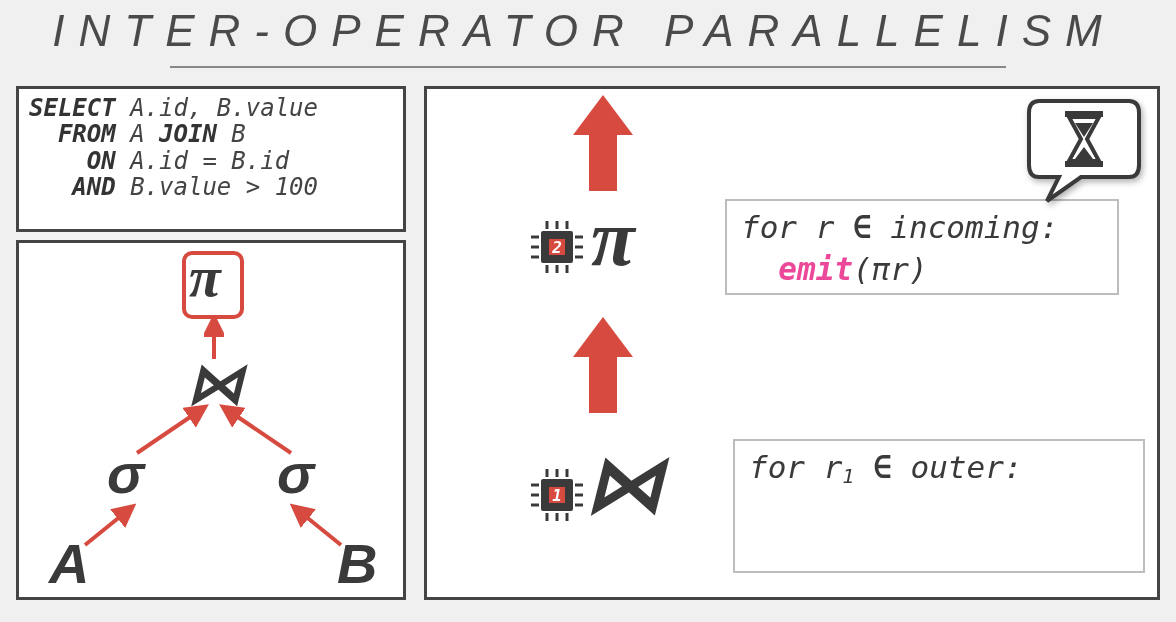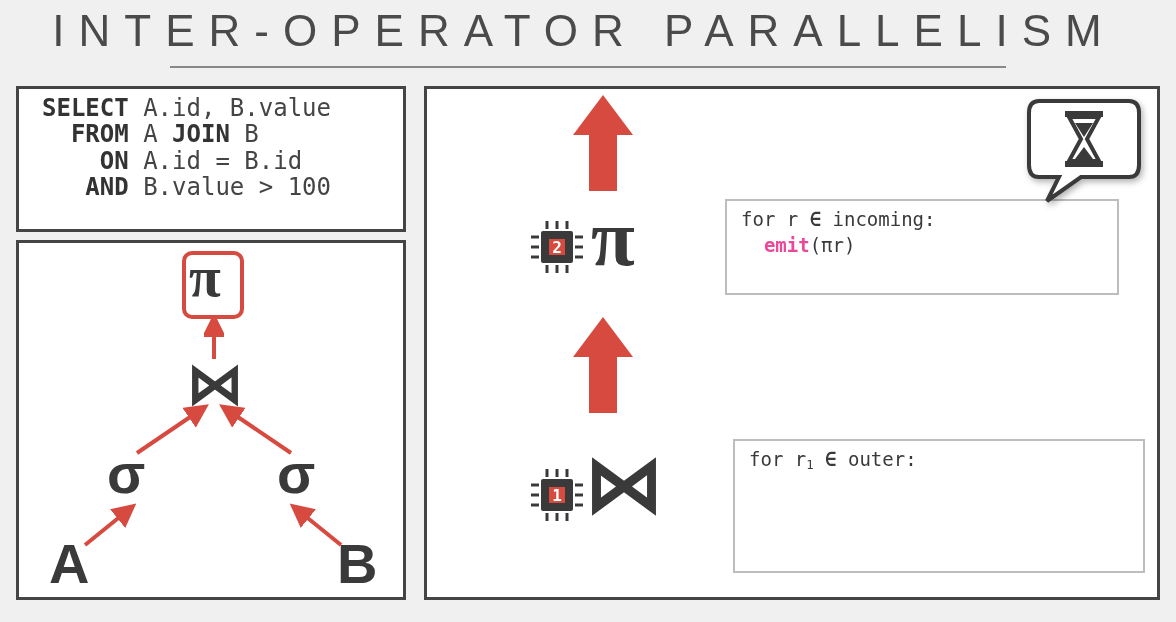--- a/index.html
+++ b/index.html
@@ -11,20 +11,21 @@
     font-family: Helvetica, Arial, sans-serif;
     color: #3a3a3a;
     overflow: hidden;
   }
 
   .slide {
     position: relative;
     width: 1168px;
     height: 622px;
     box-sizing: border-box;
+    font-style: italic;
   }
 
   .title {
     position: absolute;
     top: 6px;
     left: 0;
     width: 100%;
     text-align: center;
     font-size: 44px;
     letter-spacing: 14px;
@@ -50,21 +51,21 @@
     height: 146px;
     border: 3px solid #444;
     background: #fff;
     box-sizing: border-box;
     padding: 6px 10px;
     font-family: "Consolas", "Menlo", monospace;
     font-size: 24px;
     line-height: 1.1;
     color: #444;
   }
-  .sql-box .line { white-space: pre; margin-left: 13px; }
+  .sql-box .line { white-space: pre; }
   .kw { font-weight: bold; color: #333; }
 
   .plan-box {
     position: absolute;
     top: 240px;
     left: 16px;
     width: 390px;
     height: 360px;
     border: 3px solid #444;
     background: #fff;
@@ -81,21 +82,21 @@
     border: 3px solid #444;
     background: #fff;
     box-sizing: border-box;
   }
 
   .code-box {
     position: absolute;
     border: 2px solid #bdbdbd;
     background: #fff;
     font-family: "Consolas", "Menlo", monospace;
-    font-size: 19px;
+    font-size: 31px;
     line-height: 1.35;
     padding: 6px 14px;
     box-sizing: border-box;
   }
   .code-box .emit { color: #ec4899; font-weight: bold; }
   .code-box .sub { font-size: 0.65em; vertical-align: -0.25em; }
 
   .big-op {
     font-family: "Times New Roman", serif;
     font-weight: bold;

